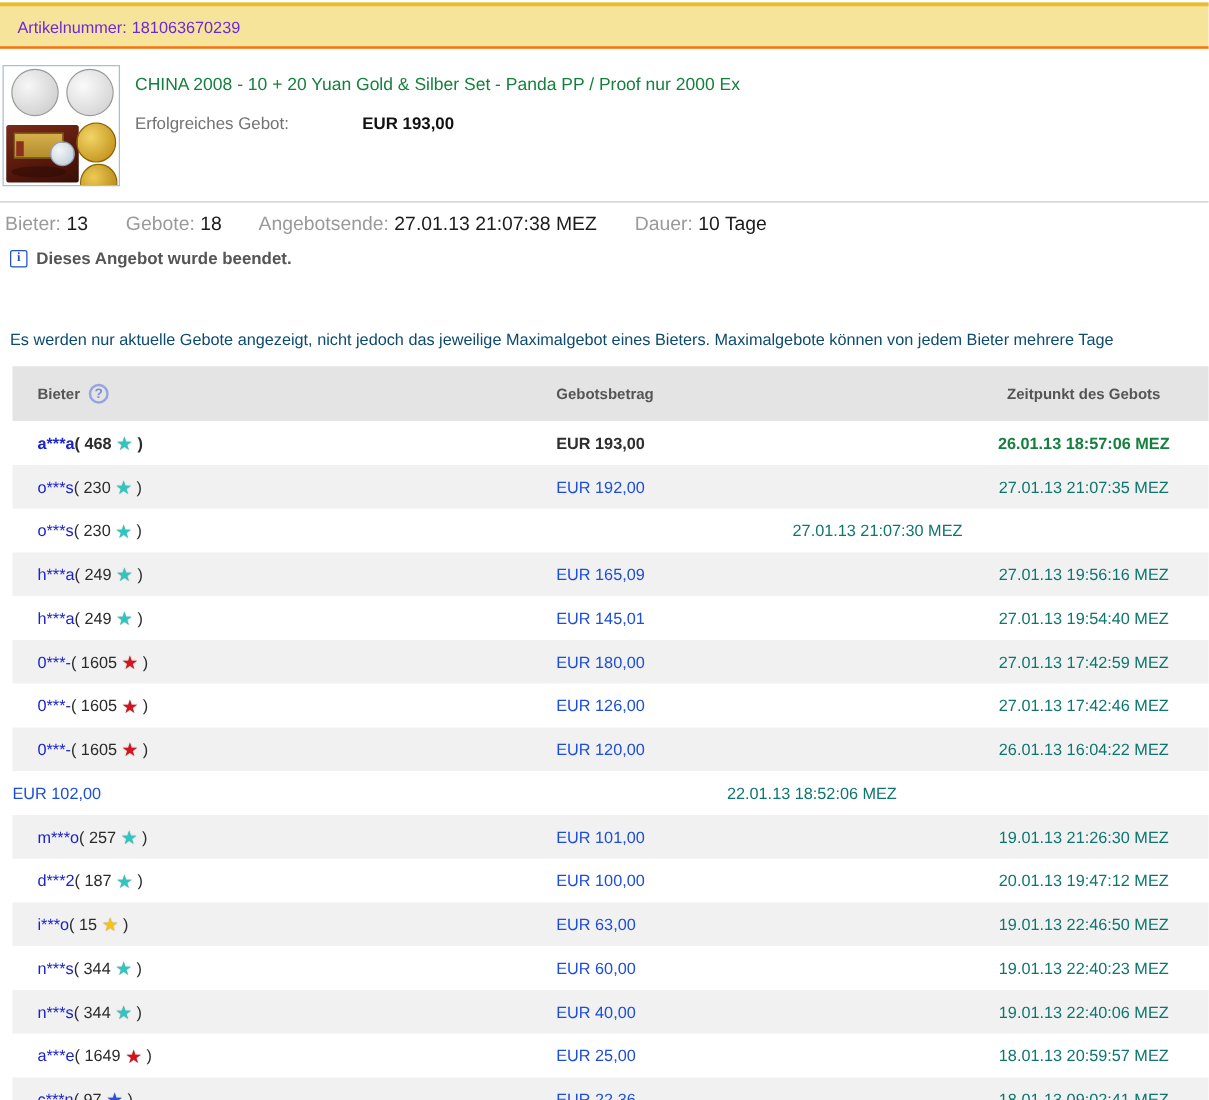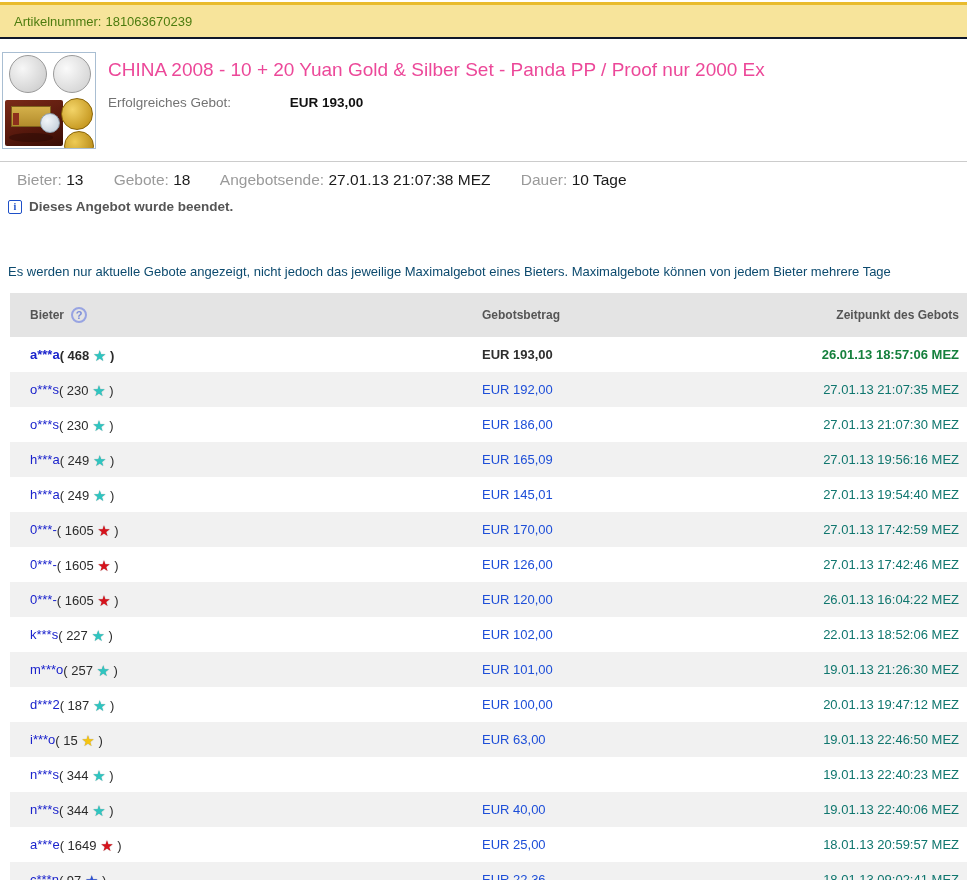--- a/index.html
+++ b/index.html
@@ -9,24 +9,24 @@
     font-family: "Liberation Sans", "DejaVu Sans", sans-serif;
     color: #333;
   }
 
   
   .topbar {
     margin-top: 2px;
     height: 37px;
     background: #f7e49b;
     border-top: 3px solid #e9bb2d;
-    border-bottom: 2px solid #0f172a;
+    border-bottom: 2px solid #f97316;
     display: flex; align-items: center;
     padding-left: 14px;
-    font-size: 13px; color: #4d7c0f;
+    font-size: 13px; color: #6d28d9;
   }
   .topbar .lbl { margin-right: 4px; }
 
   
   .item-section { display: flex; margin: 13px 0 0 2px; }
   .thumb {
     width: 94px; height: 97px; border: 1px solid #a9bed2; background: #fff;
     position: relative; overflow: hidden; flex: none;
   }
   .coin { position: absolute; border-radius: 50%; }
@@ -42,52 +42,52 @@
     background: linear-gradient(160deg, #7a2a18 0%, #58190d 55%, #380e06 100%); border-radius: 2px; }
   .goldcard { position: absolute; left: 8px; top: 53px; width: 40px; height: 21px;
     background: linear-gradient(180deg, #d4b04a, #b38c2c); border: 1px solid #7d611c; }
   .cardstripe { position: absolute; left: 10px; top: 60px; width: 6px; height: 12px; background: #8d2f1c; }
   .coin.silver3 { left: 37px; top: 60px; width: 20px; height: 20px;
     background: radial-gradient(circle at 35% 35%, #f2f6fa, #bcc8d4); border: 1px solid #8fa0b0; }
   .boxshadow { position: absolute; left: 6px; top: 80px; width: 44px; height: 9px;
     background: #2c0b05; border-radius: 50%; opacity: .55; }
 
   .item-info { padding: 7px 0 0 12px; }
-  .item-title { font-size: 19px; color: #ec4899; text-decoration: none; display: inline-block; cursor: pointer; }
+  .item-title { font-size: 14px; color: #15803d; text-decoration: none; display: inline-block; cursor: pointer; }
   .bid-line { margin-top: 14px; font-size: 13.5px; }
   .bid-line .lbl { display: inline-block; width: 178px; color: #737373; }
   .bid-line .val { font-weight: bold; color: #111; }
 
   
   .divider { border: none; border-top: 1px solid #ccc; margin-top: 12px; }
 
   
-  .stats { padding: 9px 0 0 17px; font-size: 15.5px; }
+  .stats { padding: 9px 0 0 4px; font-size: 15.5px; }
   .stats .group { margin-right: 26px; }
   .stats .lbl { color: #9a9a9a; }
   .stats .val { color: #1b1b1b; }
 
   
   .notice { padding: 10px 0 0 8px; font-size: 13.5px; font-weight: bold; color: #555;
     display: flex; align-items: center; }
   .info-icon { width: 14px; height: 14px; border: 1px solid #1e50c8; border-radius: 2px;
     color: #1e50c8; background: #fff; font-size: 10px; font-weight: bold; line-height: 12px;
     text-align: center; display: inline-block; margin-right: 7px; font-family: "Liberation Serif", serif; }
 
   
   .desc { margin: 50px 0 0 8px; font-size: 13px; color: #0c4a6e;
     white-space: nowrap; overflow: hidden; }
 
   
   .bid-table { position: absolute; left: 10px; top: 293px; right: 0; }
   .thead, .trow { display: flex; align-items: center; }
   .thead { background: #e4e4e4; height: 44px; font-size: 12px; font-weight: bold; color: #555; }
-  .col-bidder { width: 472px; padding-left: 20px; flex: none; display: flex; align-items: center; }
+  .col-bidder { width: 435px; padding-left: 20px; flex: none; display: flex; align-items: center; }
   .col-amount { width: 330px; flex: none; }
-  .col-time  { flex: 1; text-align: right; padding-right: 8px; }
+  .col-time  { flex: 1; text-align: center; padding-right: 8px; }
   .help-icon { width: 16px; height: 16px; border: 2px solid #98a4e2; border-radius: 50%;
     color: #7a8cd8; font-size: 11px; font-weight: bold; line-height: 13px; text-align: center;
     display: inline-block; margin-left: 7px; cursor: pointer; }
   .trow { height: 35px; font-size: 13px; background: #fff; }
   .trow.alt { background: #f1f1f1; }
   .bidder-link { color: #1a22cc; text-decoration: none; cursor: pointer; }
   .fb { color: #2b2b2b; }
   .star { font-size: 15px; line-height: 1; text-shadow: 0 0 1px rgba(40,40,40,.45); position: relative; top: 1px; }
   .amount { color: #1d4ed8; }
   .time { color: #0f766e; }
@@ -164,21 +164,20 @@
           <span class="fb"> ( 230 <span class="star" style="color: rgb(47, 197, 192);">★</span> )</span>
         </div>
         <div class="col-amount amount">EUR 192,00</div>
         <div class="col-time time">27.01.13 21:07:35 MEZ</div>
       </div>
       <div class="trow">
         <div class="col-bidder">
           <a class="bidder-link">o***s</a>
           <span class="fb"> ( 230 <span class="star" style="color: rgb(47, 197, 192);">★</span> )</span>
         </div>
-        <div class="col-amount amount">EUR 186,00</div>
         <div class="col-time time">27.01.13 21:07:30 MEZ</div>
       </div>
       <div class="trow alt">
         <div class="col-bidder">
           <a class="bidder-link">h***a</a>
           <span class="fb"> ( 249 <span class="star" style="color: rgb(47, 197, 192);">★</span> )</span>
         </div>
         <div class="col-amount amount">EUR 165,09</div>
         <div class="col-time time">27.01.13 19:56:16 MEZ</div>
       </div>
@@ -188,44 +187,40 @@
           <span class="fb"> ( 249 <span class="star" style="color: rgb(47, 197, 192);">★</span> )</span>
         </div>
         <div class="col-amount amount">EUR 145,01</div>
         <div class="col-time time">27.01.13 19:54:40 MEZ</div>
       </div>
       <div class="trow alt">
         <div class="col-bidder">
           <a class="bidder-link">0***-</a>
           <span class="fb"> ( 1605 <span class="star" style="color: rgb(214, 19, 28);">★</span> )</span>
         </div>
-        <div class="col-amount amount">EUR 170,00</div>
+        <div class="col-amount amount">EUR 180,00</div>
         <div class="col-time time">27.01.13 17:42:59 MEZ</div>
       </div>
       <div class="trow">
         <div class="col-bidder">
           <a class="bidder-link">0***-</a>
           <span class="fb"> ( 1605 <span class="star" style="color: rgb(214, 19, 28);">★</span> )</span>
         </div>
         <div class="col-amount amount">EUR 126,00</div>
         <div class="col-time time">27.01.13 17:42:46 MEZ</div>
       </div>
       <div class="trow alt">
         <div class="col-bidder">
           <a class="bidder-link">0***-</a>
           <span class="fb"> ( 1605 <span class="star" style="color: rgb(214, 19, 28);">★</span> )</span>
         </div>
         <div class="col-amount amount">EUR 120,00</div>
         <div class="col-time time">26.01.13 16:04:22 MEZ</div>
       </div>
       <div class="trow">
-        <div class="col-bidder">
-          <a class="bidder-link">k***s</a>
-          <span class="fb"> ( 227 <span class="star" style="color: rgb(47, 197, 192);">★</span> )</span>
-        </div>
         <div class="col-amount amount">EUR 102,00</div>
         <div class="col-time time">22.01.13 18:52:06 MEZ</div>
       </div>
       <div class="trow alt">
         <div class="col-bidder">
           <a class="bidder-link">m***o</a>
           <span class="fb"> ( 257 <span class="star" style="color: rgb(47, 197, 192);">★</span> )</span>
         </div>
         <div class="col-amount amount">EUR 101,00</div>
         <div class="col-time time">19.01.13 21:26:30 MEZ</div>
@@ -244,20 +239,21 @@
           <span class="fb"> ( 15 <span class="star" style="color: rgb(245, 196, 17);">★</span> )</span>
         </div>
         <div class="col-amount amount">EUR 63,00</div>
         <div class="col-time time">19.01.13 22:46:50 MEZ</div>
       </div>
       <div class="trow">
         <div class="col-bidder">
           <a class="bidder-link">n***s</a>
           <span class="fb"> ( 344 <span class="star" style="color: rgb(47, 197, 192);">★</span> )</span>
         </div>
+        <div class="col-amount amount">EUR 60,00</div>
         <div class="col-time time">19.01.13 22:40:23 MEZ</div>
       </div>
       <div class="trow alt">
         <div class="col-bidder">
           <a class="bidder-link">n***s</a>
           <span class="fb"> ( 344 <span class="star" style="color: rgb(47, 197, 192);">★</span> )</span>
         </div>
         <div class="col-amount amount">EUR 40,00</div>
         <div class="col-time time">19.01.13 22:40:06 MEZ</div>
       </div>

